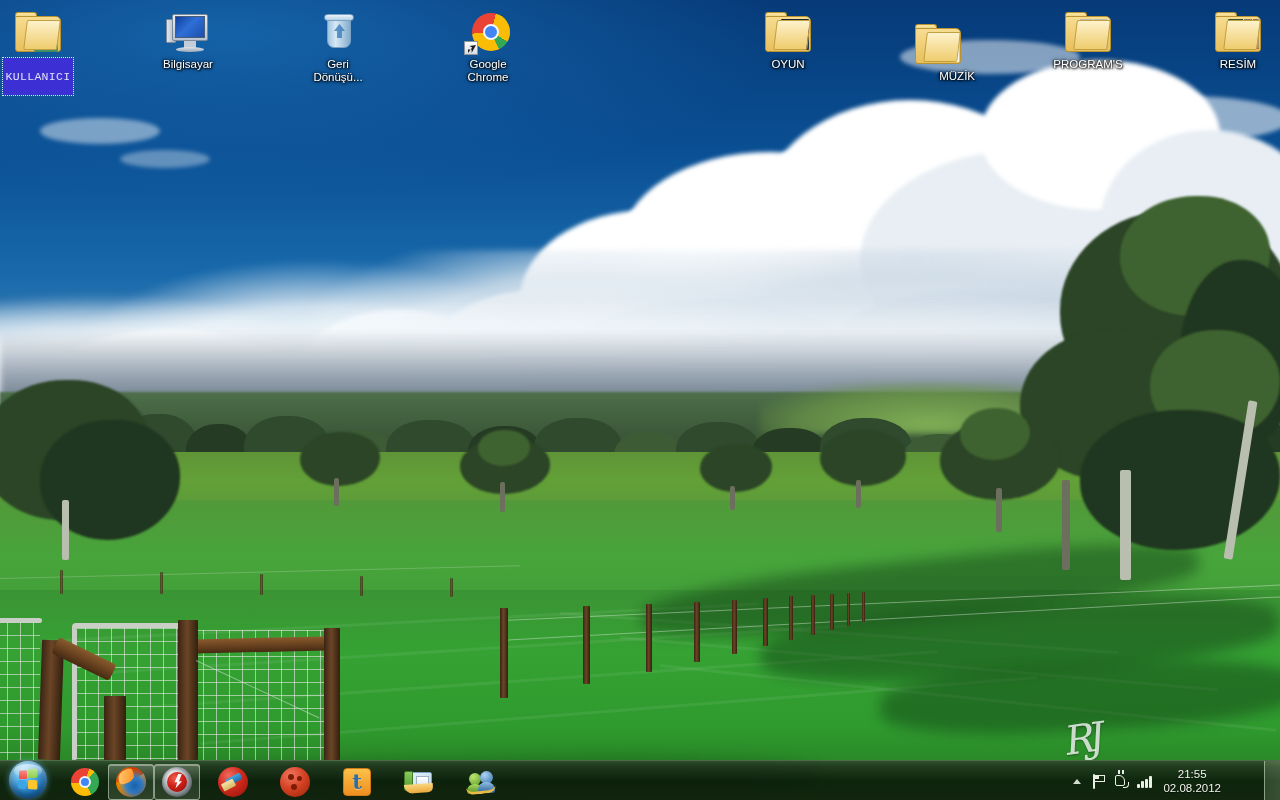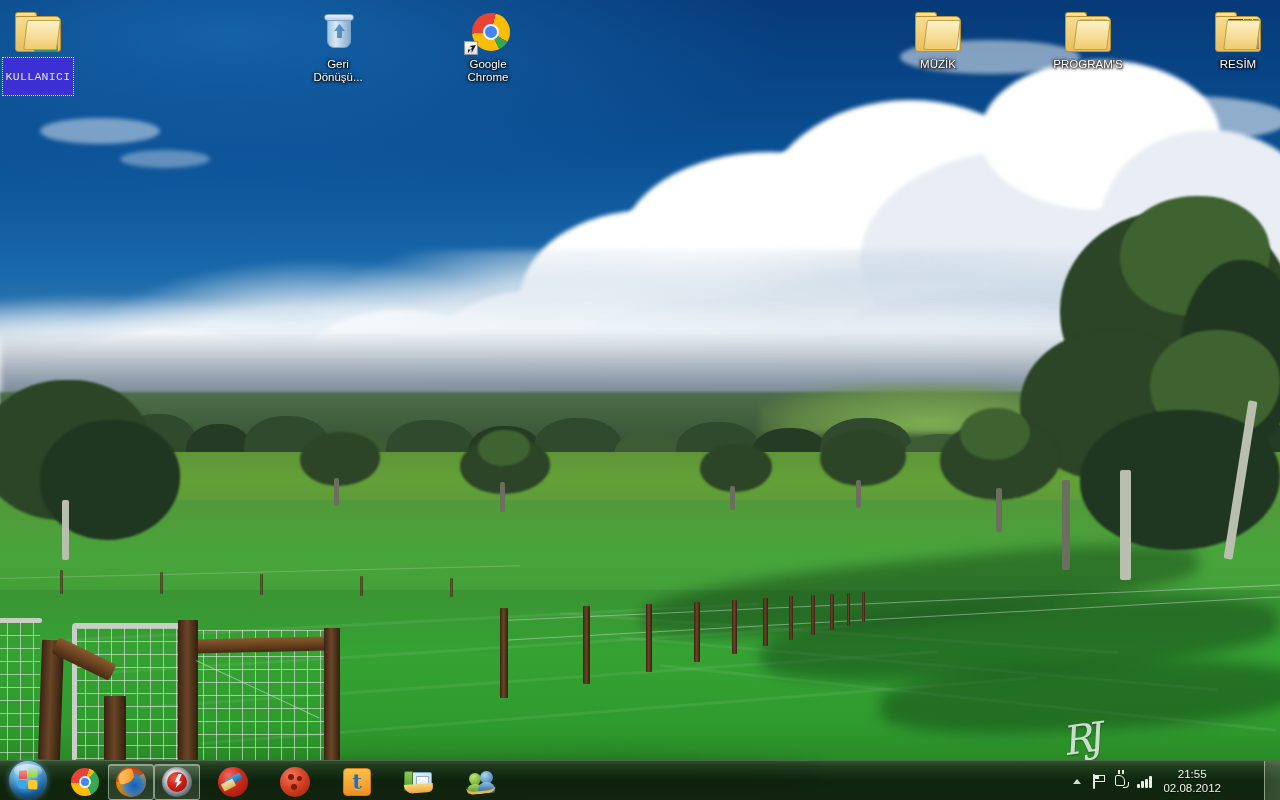--- a/index.html
+++ b/index.html
@@ -520,20 +520,30 @@
         <div class="f-content" style="left:18px; top:12px; width:26px; height:30px;">
           <div style="position:absolute;left:7px;top:0;width:12px;height:12px;border-radius:50%;background:#c28f5e;"></div>
           <div style="position:absolute;left:1px;top:12px;width:24px;height:18px;border-radius:9px 9px 2px 2px;background:linear-gradient(to bottom,#7fc29a,#3c8d63);"></div>
         </div>
         <div class="f-open-front"></div>
       </div>
     </div>
     <div class="di-label sel">KULLANICI</div>
   </div>
 
+  <div class="desk-icon" style="left:150px; top:4px;">
+    <div class="di-glyph">
+      <div class="mon-tower"></div>
+      <div class="mon-body"></div>
+        <div class="mon-screen"></div>
+      <div class="mon-stand"></div>
+        <div class="mon-base"></div>
+    </div>
+    <div class="di-label">Bilgisayar</div>
+  </div>
 
   <div class="desk-icon" style="left:450px; top:4px;">
     <div class="di-glyph">
       <div class="chrome-o"></div>
         <div class="chrome-y"></div>
         <div class="chrome-c"></div>
       <div class="shortcut"></div>
     </div>
     <div class="di-label">Google Chrome</div>
   </div>
@@ -541,22 +551,37 @@
   <div class="desk-icon" style="left:300px; top:4px;">
     <div class="di-glyph">
       <div class="bin-body"></div>
         <div class="bin-lid"></div>
         <div class="bin-logo"></div>
     </div>
     <div class="di-label">Geri Dönüşü...</div>
   </div>
 
 
-
-  <div class="desk-icon" style="left:900px; top:4px;">
+  <div class="desk-icon" style="left:750px; top:4px;">
+    <div class="di-glyph">
+      <div class="folder">
+        <div class="f-tab"></div>
+          <div class="f-back"></div>
+        <div class="f-content" style="left:16px; top:9px; width:28px; height:31px; background:linear-gradient(145deg,#15202c,#2b3b4c);">
+          <div style="position:absolute;left:3px;top:16px;width:22px;height:13px;background:linear-gradient(to bottom,#c9302c,#7c1512);"></div>
+          <div style="position:absolute;left:5px;top:4px;width:7px;height:7px;background:#e8e4d8;"></div>
+          <div style="position:absolute;left:15px;top:3px;width:9px;height:9px;background:#9fb2c4;"></div>
+        </div>
+        <div class="f-open-front"></div>
+      </div>
+    </div>
+    <div class="di-label">OYUN</div>
+  </div>
+
+  <div class="desk-icon" style="left:900px; top:16px;text-align:right;">
     <div class="di-glyph">
       <div class="folder">
         <div class="f-tab"></div>
           <div class="f-back"></div>
         <div class="f-content" style="left:14px; top:10px; width:30px; height:30px; background:#fbfaf2;">
           <div style="position:absolute;left:2px;top:1px;width:11px;height:28px;background:linear-gradient(to bottom,#fdfdf6 55%,#e8962a 55%,#c66f12);border:1px solid #c9a24e;"></div>
           <div style="position:absolute;left:16px;top:1px;width:11px;height:28px;background:linear-gradient(to bottom,#fdfdf6 55%,#e8962a 55%,#c66f12);border:1px solid #c9a24e;"></div>
         </div>
         <div class="f-open-front"></div>
       </div>

